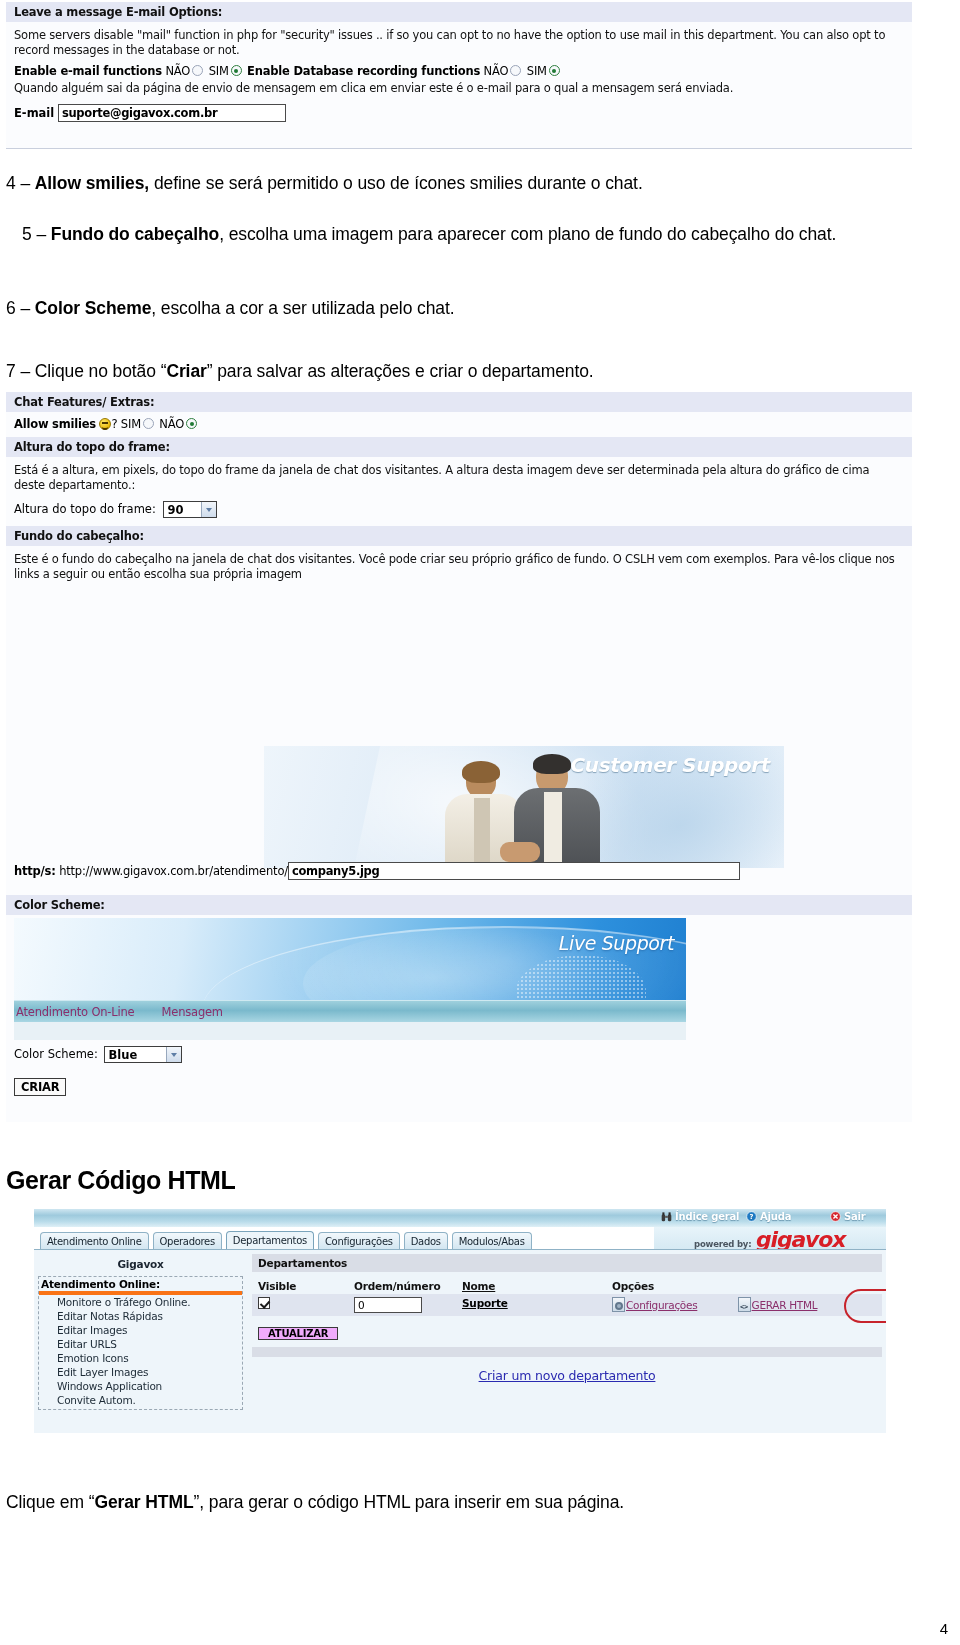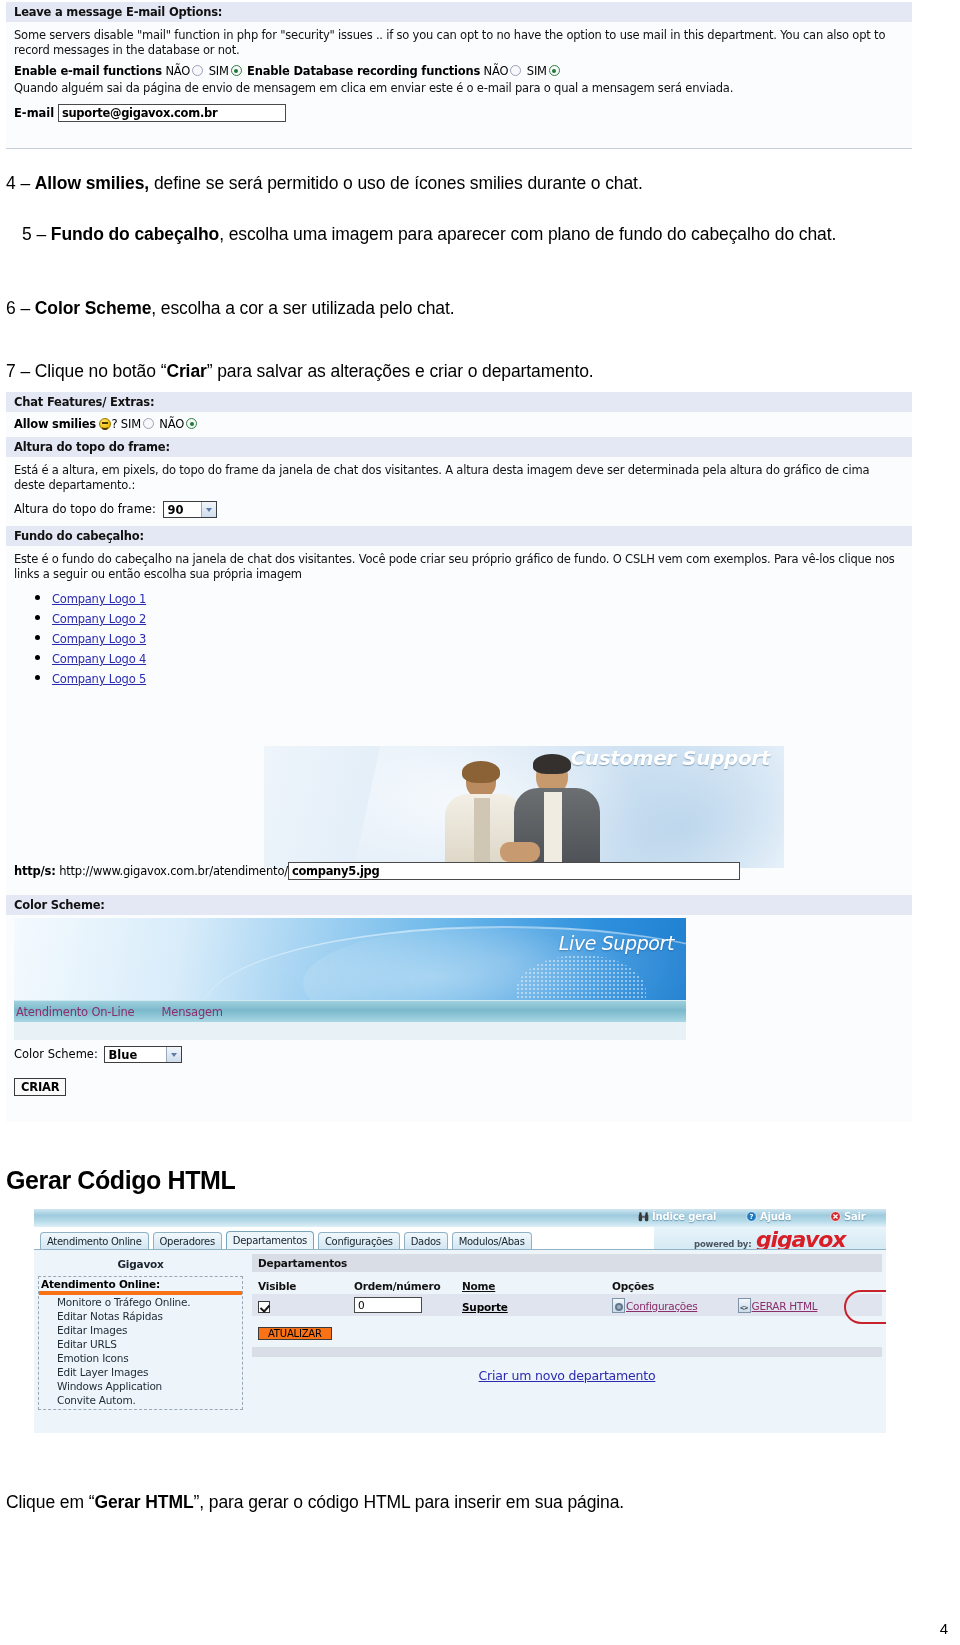--- a/index.html
+++ b/index.html
@@ -196,21 +196,21 @@
     transform: rotate(12deg);
   }
   .cs-banner .swoosh2 {
     position: absolute; right: -10%; bottom: -50%;
     width: 60%; height: 170%;
     background: radial-gradient(ellipse at 50% 50%, rgba(183,211,234,.8), rgba(255,255,255,0) 60%);
     transform: rotate(-18deg);
   }
   .cs-banner .cs-label {
     position: absolute;
-    right: 14px; top: 0;
+    right: 14px; top: 7px;
     color: #ffffff;
     font-style: italic;
     font-weight: bold;
     font-size: 20px;
     font-family: "DejaVu Sans", sans-serif;
     text-shadow: 0 1px 1px rgba(120,150,175,.85);
     letter-spacing: -0.4px;
   }
   
   .ppl { position: absolute; bottom: 0; }
@@ -395,21 +395,21 @@
   .dept-bar {
     background: #d9dde6;
     font-size: 10.5px;
     font-weight: bold;
     color: #111;
     padding: 3px 0 3px 6px;
     letter-spacing: -0.2px;
   }
   .dept-headrow, .dept-row {
     display: flex;
-    align-items: flex-end;
+    align-items: flex-start;
     font-size: 10.5px;
     letter-spacing: -0.2px;
   }
   .dept-headrow {
     font-weight: bold;
     color: #111;
     padding: 8px 0 2px 6px;
   }
   .dept-row {
     background: #dfe4ef;
@@ -442,23 +442,23 @@
     width: 68px;
     border: 1px solid #4a4a4a;
     background: #fff;
     font-size: 10.5px;
     padding: 1px 3px;
     box-sizing: border-box;
   }
   .atualizar {
     display: inline-block;
     border: 1px solid #3a3a3a;
-    background: #f97316;
+    background: #f0abfc;
     font-size: 10px;
-    font-weight: normal;
+    font-weight: bold;
     padding: 0 9px;
     letter-spacing: -0.2px;
   }
   .opt-link {
     color: #8a2f6b;
     text-decoration: underline;
     font-size: 10.5px;
     letter-spacing: -0.3px;
   }
   .pageicon {
@@ -574,27 +574,20 @@
     <span class="sel" style="width:54px; margin-left:4px;">
       <span class="selv">90</span>
       <span class="arw"></span>
     </span>
   </div>
 
   <div class="shot-bar">Fundo do cabeçalho:</div>
 
   <div class="shot-p" style="padding-top:6px;">Este é o fundo do cabeçalho na janela de chat dos visitantes. Você pode criar seu próprio gráfico de fundo. O CSLH vem com exemplos. Para vê-los clique nos links a seguir ou então escolha sua própria imagem</div>
 
-  <ul class="logolist">
-    <li><a class="blue-link" href="#">Company Logo 1</a></li>
-    <li><a class="blue-link" href="#">Company Logo 2</a></li>
-    <li><a class="blue-link" href="#">Company Logo 3</a></li>
-    <li><a class="blue-link" href="#">Company Logo 4</a></li>
-    <li><a class="blue-link" href="#">Company Logo 5</a></li>
-  </ul>
 
   <div class="cs-banner" style="left:258px; top:354px; width:520px; height:122px;">
     <div class="swoosh1"></div>
     <div class="swoosh2"></div>
 
     <div class="ppl" style="left:178px; bottom:0; width:86px; height:104px;">
       <div style="position:absolute; left:24px; top:0; width:30px; height:34px; border-radius:50% 50% 45% 45%; background:#b98b5e;"></div>
       <div style="position:absolute; left:20px; top:-3px; width:38px; height:22px; border-radius:50% 50% 40% 40%; background:#8a6236;"></div>
       <div style="position:absolute; left:3px; top:30px; width:78px; height:74px; border-radius:22px 22px 0 0; background:linear-gradient(#f3efe6,#ddd6c6);"></div>
       <div style="position:absolute; left:32px; top:34px; width:16px; height:68px; background:#cfc6b4;"></div>
@@ -641,21 +634,21 @@
   <div style="position:absolute; left:8px; top:684px;">
     <span class="btn">CRIAR</span>
   </div>
 </div>
 
 <h1 class="docheading" style="left:6px; top:1166px;">Gerar Código HTML</h1>
 
 <div class="admin" style="left:34px; top:1209px; width:852px; height:224px;">
 
   <div class="admin-topbar">
-    <span class="tb-item" style="left:604px;">
+    <span class="tb-item" style="left:627px;">
       <span class="tb-icon">
         <svg viewBox="0 0 16 16" width="11" height="11" aria-hidden="true">
           <rect x="1" y="5" width="5" height="10" rx="2" fill="#3b3b3b"></rect>
           <rect x="10" y="5" width="5" height="10" rx="2" fill="#3b3b3b"></rect>
           <rect x="6" y="7" width="4" height="3" fill="#5a5a5a"></rect>
           <rect x="2" y="2" width="3" height="4" fill="#2b2b2b"></rect>
           <rect x="11" y="2" width="3" height="4" fill="#2b2b2b"></rect>
         </svg>
       </span><span>Índice geral</span>
     </span>

